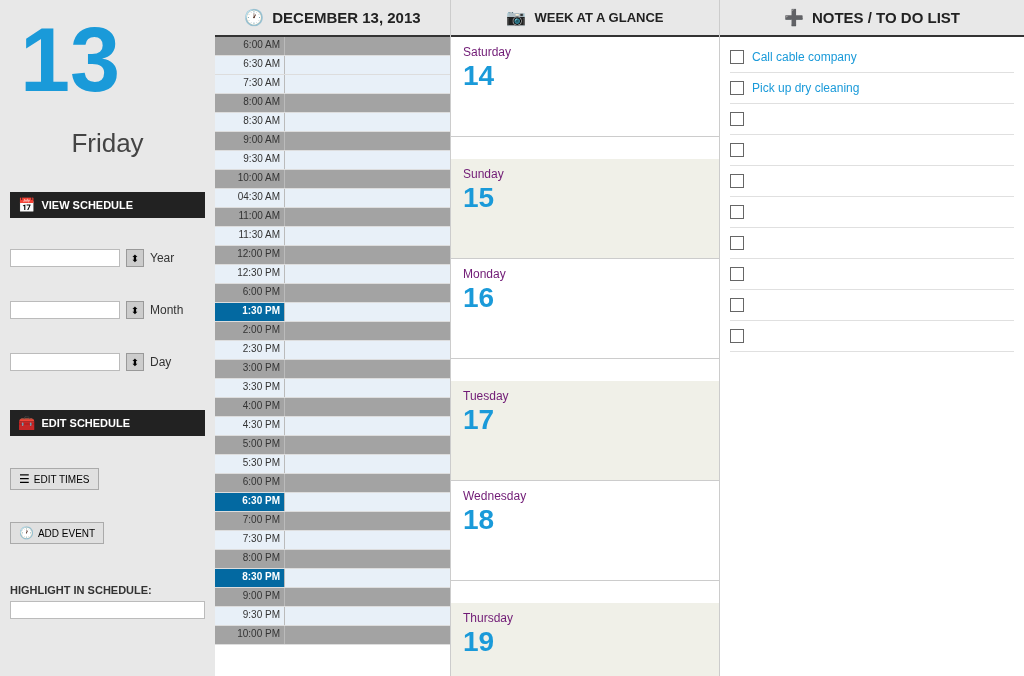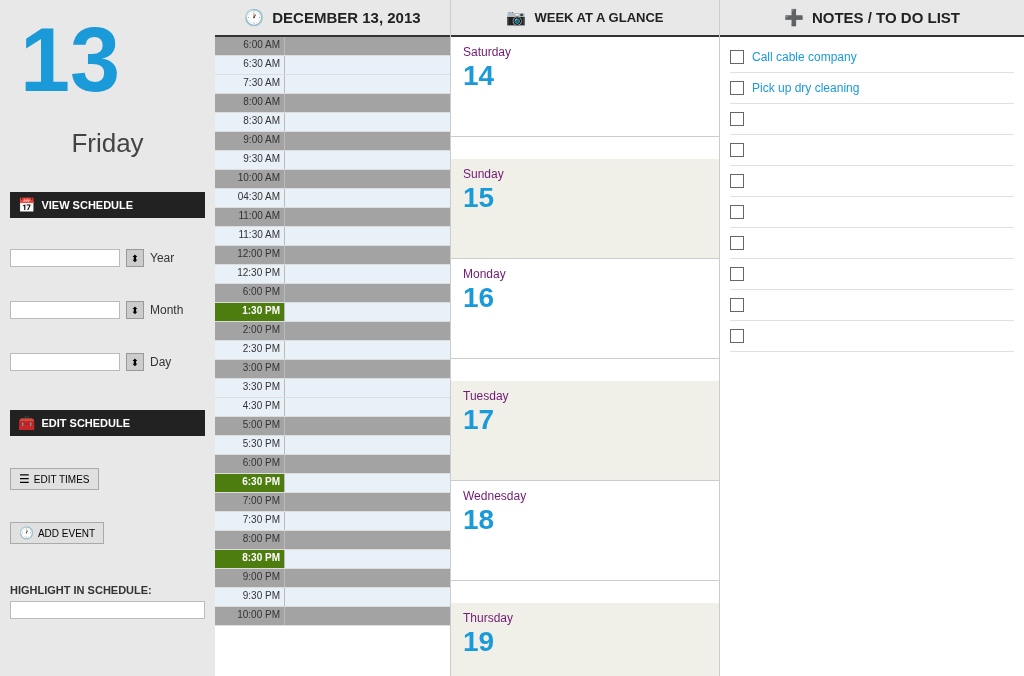--- a/index.html
+++ b/index.html
@@ -167,21 +167,21 @@
       width: 70px;
       font-size: 10px;
       color: #333;
       padding: 2px 4px;
       text-align: right;
       flex-shrink: 0;
       border-right: 1px solid #bbb;
     }
 
     .time-label.highlighted {
-      background: #4d7c0f;
+      background: #0369a1;
       color: #fff;
       font-weight: bold;
     }
 
     .time-cell {
       flex: 1;
       min-height: 18px;
     }
 
     
@@ -437,20 +437,24 @@
         <div class="time-cell"></div>
       </div>
       <div class="time-row full-hour">
         <div class="time-label">3:00 PM</div>
         <div class="time-cell"></div>
       </div>
       <div class="time-row half-hour">
         <div class="time-label">3:30 PM</div>
         <div class="time-cell"></div>
       </div>
+      <div class="time-row full-hour">
+        <div class="time-label">4:00 PM</div>
+        <div class="time-cell"></div>
+      </div>
       <div class="time-row half-hour">
         <div class="time-label">4:30 PM</div>
         <div class="time-cell"></div>
       </div>
       <div class="time-row full-hour">
         <div class="time-label">5:00 PM</div>
         <div class="time-cell"></div>
       </div>
       <div class="time-row half-hour">
         <div class="time-label">5:30 PM</div>

